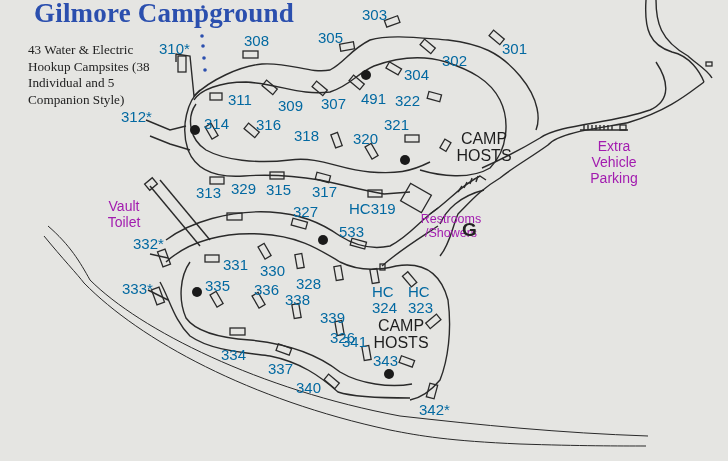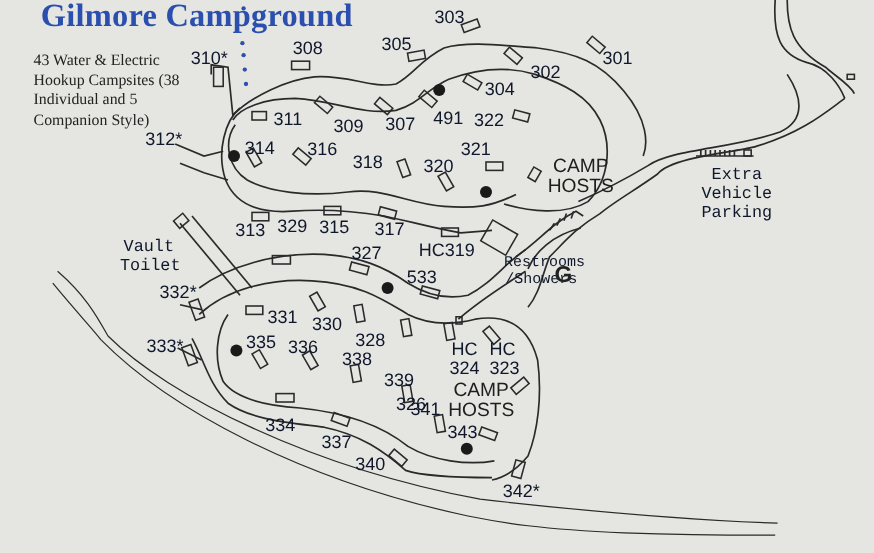--- a/index.html
+++ b/index.html
@@ -1,21 +1,21 @@
 <!DOCTYPE html>
 <html><head>
 <meta charset="utf-8">
 <style>
   html,body{margin:0;padding:0;}
   body{width:728px;height:461px;overflow:hidden;background:#e5e5e2;position:relative;font-family:"Liberation Sans",sans-serif;}
   #map{position:absolute;left:0;top:0;width:728px;height:461px;}
   .title{position:absolute;left:34px;top:-2px;font-family:"Liberation Serif",serif;font-weight:bold;font-size:27px;color:#2b4fae;letter-spacing:0.2px;white-space:nowrap;}
   .subtitle{position:absolute;left:28px;top:42px;width:126px;font-family:"Liberation Serif",serif;font-size:13.2px;line-height:16.5px;color:#222;text-align:left;}
-  .lbl{position:absolute;font-size:15px;color:#0f172a;white-space:nowrap;line-height:1;}
-  .serif{font-family:Liberation Mono, monospace;font-size:14px;color:#0f172a;text-align:center;line-height:16px;position:absolute;white-space:nowrap;}
+  .lbl{position:absolute;font-size:15px;color:#0369a1;white-space:nowrap;line-height:1;}
+  .serif{font-family:Liberation Sans, sans-serif;font-size:14px;color:#a21caf;text-align:center;line-height:16px;position:absolute;white-space:nowrap;}
   .big{font-size:16px;line-height:17px;text-align:center;position:absolute;color:#1e1e1e;white-space:nowrap;}
   .g{position:absolute;left:462px;top:219px;font-weight:bold;font-size:19px;color:#222;}
   svg path, svg line, svg polyline{fill:none;stroke:#2a2a2a;stroke-width:1.4;}
   svg rect.site{fill:none;stroke:#2a2a2a;stroke-width:1.3;}
   svg .dot{fill:#1a1a1a;stroke:none;}
   svg .blue{fill:#2b4fae;stroke:none;}
   svg .thin{stroke-width:1;}
 </style>
 </head>
 <body>
@@ -172,32 +172,32 @@
 <div class="lbl" style="left:204px;top:116px;">314</div>
 <div class="lbl" style="left:266px;top:182px;">315</div>
 <div class="lbl" style="left:256px;top:117px;">316</div>
 <div class="lbl" style="left:312px;top:184px;">317</div>
 <div class="lbl" style="left:294px;top:128px;">318</div>
 <div class="lbl" style="left:349px;top:201px;">HC319</div>
 <div class="lbl" style="left:353px;top:131px;">320</div>
 <div class="lbl" style="left:384px;top:117px;">321</div>
 <div class="lbl" style="left:395px;top:93px;">322</div>
 <div class="lbl" style="left:408px;top:284px;width:30px;white-space:normal;line-height:16px;">HC 323</div>
-<div class="lbl" style="left:372px;top:284px;width:30px;white-space:normal;line-height:16px;text-align:center;">HC 324</div>
+<div class="lbl" style="left:372px;top:284px;width:30px;white-space:normal;line-height:16px;">HC 324</div>
 <div class="lbl" style="left:339px;top:224px;">533</div>
 <div class="lbl" style="left:330px;top:289px;margin-top:41px;">326</div>
 <div class="lbl" style="left:293px;top:204px;">327</div>
 <div class="lbl" style="left:296px;top:276px;">328</div>
 <div class="lbl" style="left:231px;top:181px;">329</div>
 <div class="lbl" style="left:260px;top:263px;">330</div>
 <div class="lbl" style="left:223px;top:257px;">331</div>
 <div class="lbl" style="left:133px;top:236px;">332*</div>
 <div class="lbl" style="left:122px;top:281px;">333*</div>
 <div class="lbl" style="left:221px;top:347px;">334</div>
 <div class="lbl" style="left:205px;top:278px;">335</div>
-<div class="lbl" style="left:240px;top:282px;">336</div>
+<div class="lbl" style="left:254px;top:282px;">336</div>
 <div class="lbl" style="left:268px;top:361px;">337</div>
 <div class="lbl" style="left:285px;top:292px;">338</div>
 <div class="lbl" style="left:320px;top:310px;">339</div>
 <div class="lbl" style="left:296px;top:380px;">340</div>
 <div class="lbl" style="left:342px;top:334px;">341</div>
 <div class="lbl" style="left:419px;top:402px;">342*</div>
 <div class="lbl" style="left:373px;top:353px;">343</div>
 
 </body></html>

